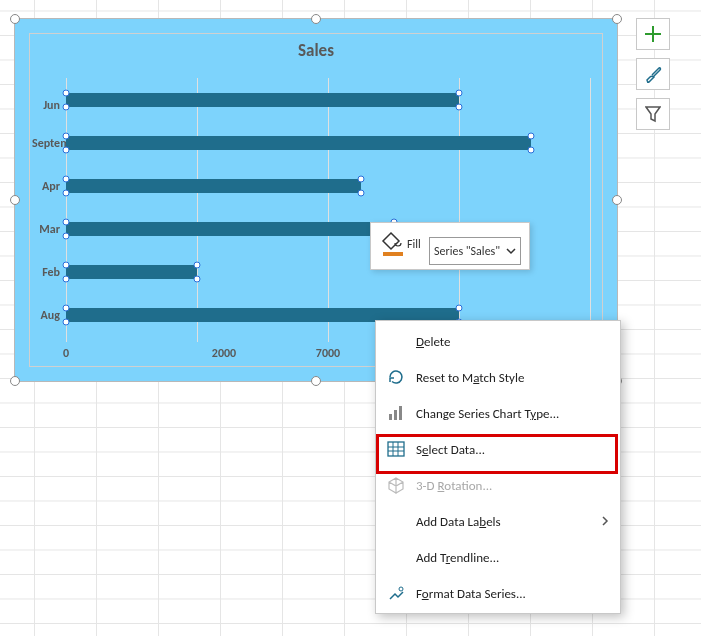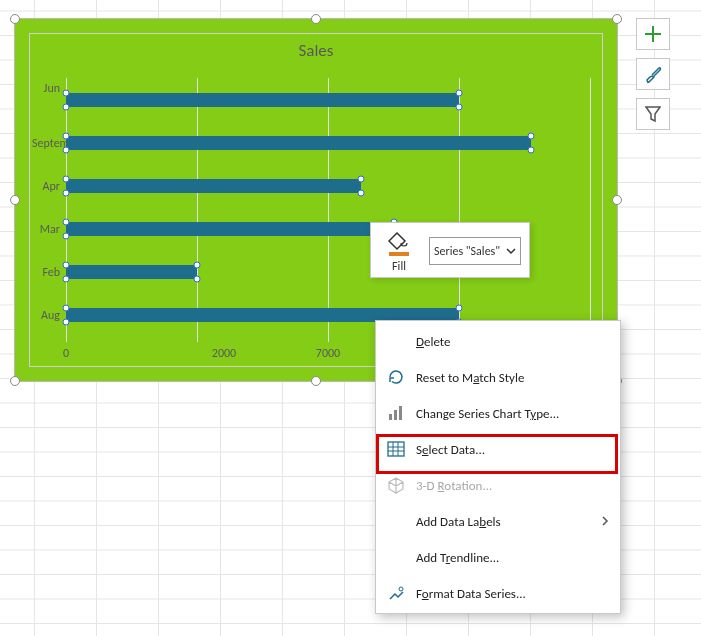--- a/index.html
+++ b/index.html
@@ -26,21 +26,22 @@
     }
 
     
     .chart-object {
       position: absolute;
       left: 14px;
       top: 18px;
       width: 604px;
       height: 364px;
       border: 1px solid #b8b8b8;
-      background: #84cc16;
+      background: #7dd3fc;
+      font-weight: bold;
     }
     .chart-inner {
       position: absolute;
       left: 14px;
       right: 14px;
       top: 14px;
       bottom: 14px;
       border: 1px solid #d0d0d0;
     }
     .chart-title {
@@ -133,21 +134,21 @@
       background: #fff;
       border: 1px solid #c8c8c8;
       box-shadow: 2px 2px 6px rgba(0,0,0,0.15);
       padding: 6px 8px 4px 8px;
       display: flex;
       align-items: flex-start;
       gap: 10px;
     }
     .mt-item {
       display: flex;
-      flex-direction: column;
+      flex-direction: row;
       align-items: center;
       width: 40px;
       font-size: 12px;
       color: #333;
     }
     .mt-icon-wrap { height: 30px; display:flex;align-items:center;justify-content:center;}
     .mt-select {
       height: 28px;
       border: 1px solid #999;
       font-size: 12px;
@@ -253,21 +254,21 @@
         <div class="sel-dot" style="left: 0px; top: 100.5px;"></div>
         <div class="sel-dot" style="left: 0px; top: 114.5px;"></div>
         <div class="sel-dot" style="left: 294.75px; top: 100.5px;"></div>
         <div class="sel-dot" style="left: 294.75px; top: 114.5px;"></div>
         <div class="y-cat-label" style="top: 64.5px;">September</div>
         <div class="bar" style="left: 0px; top: 64.5px; width: 465.05px;"></div>
         <div class="sel-dot" style="left: 0px; top: 57.5px;"></div>
         <div class="sel-dot" style="left: 0px; top: 71.5px;"></div>
         <div class="sel-dot" style="left: 465.05px; top: 57.5px;"></div>
         <div class="sel-dot" style="left: 465.05px; top: 71.5px;"></div>
-        <div class="y-cat-label" style="top: 10px;">Jun</div>
+        <div class="y-cat-label" style="top: 27px;">Jun</div>
         <div class="bar" style="left: 0px; top: 21.5px; width: 393px;"></div>
         <div class="sel-dot" style="left: 0px; top: 14.5px;"></div>
         <div class="sel-dot" style="left: 0px; top: 28.5px;"></div>
         <div class="sel-dot" style="left: 393px; top: 14.5px;"></div>
         <div class="sel-dot" style="left: 393px; top: 28.5px;"></div>
       </div>
   </div>
 </div>
 
 <div class="side-buttons">

